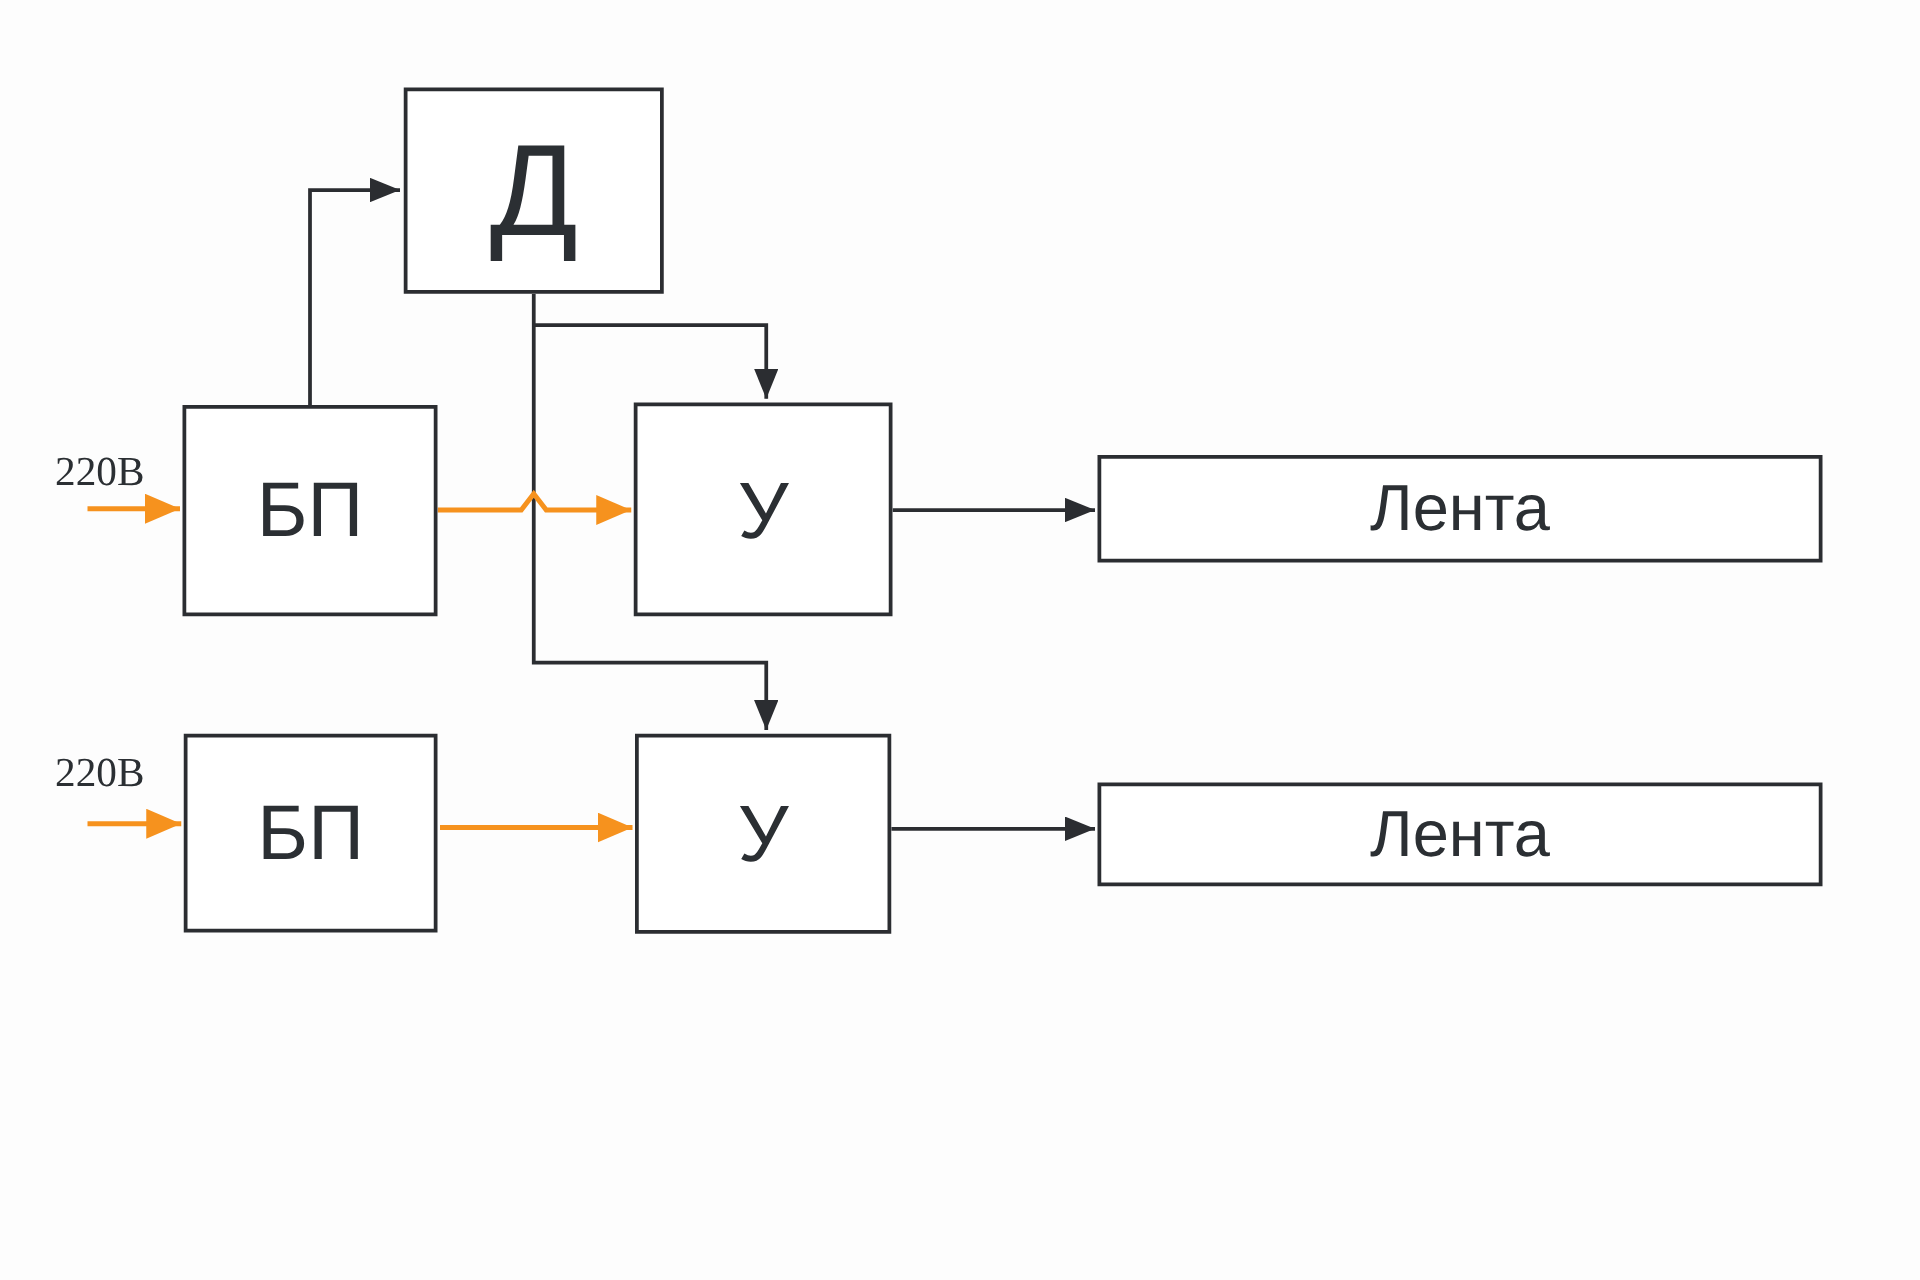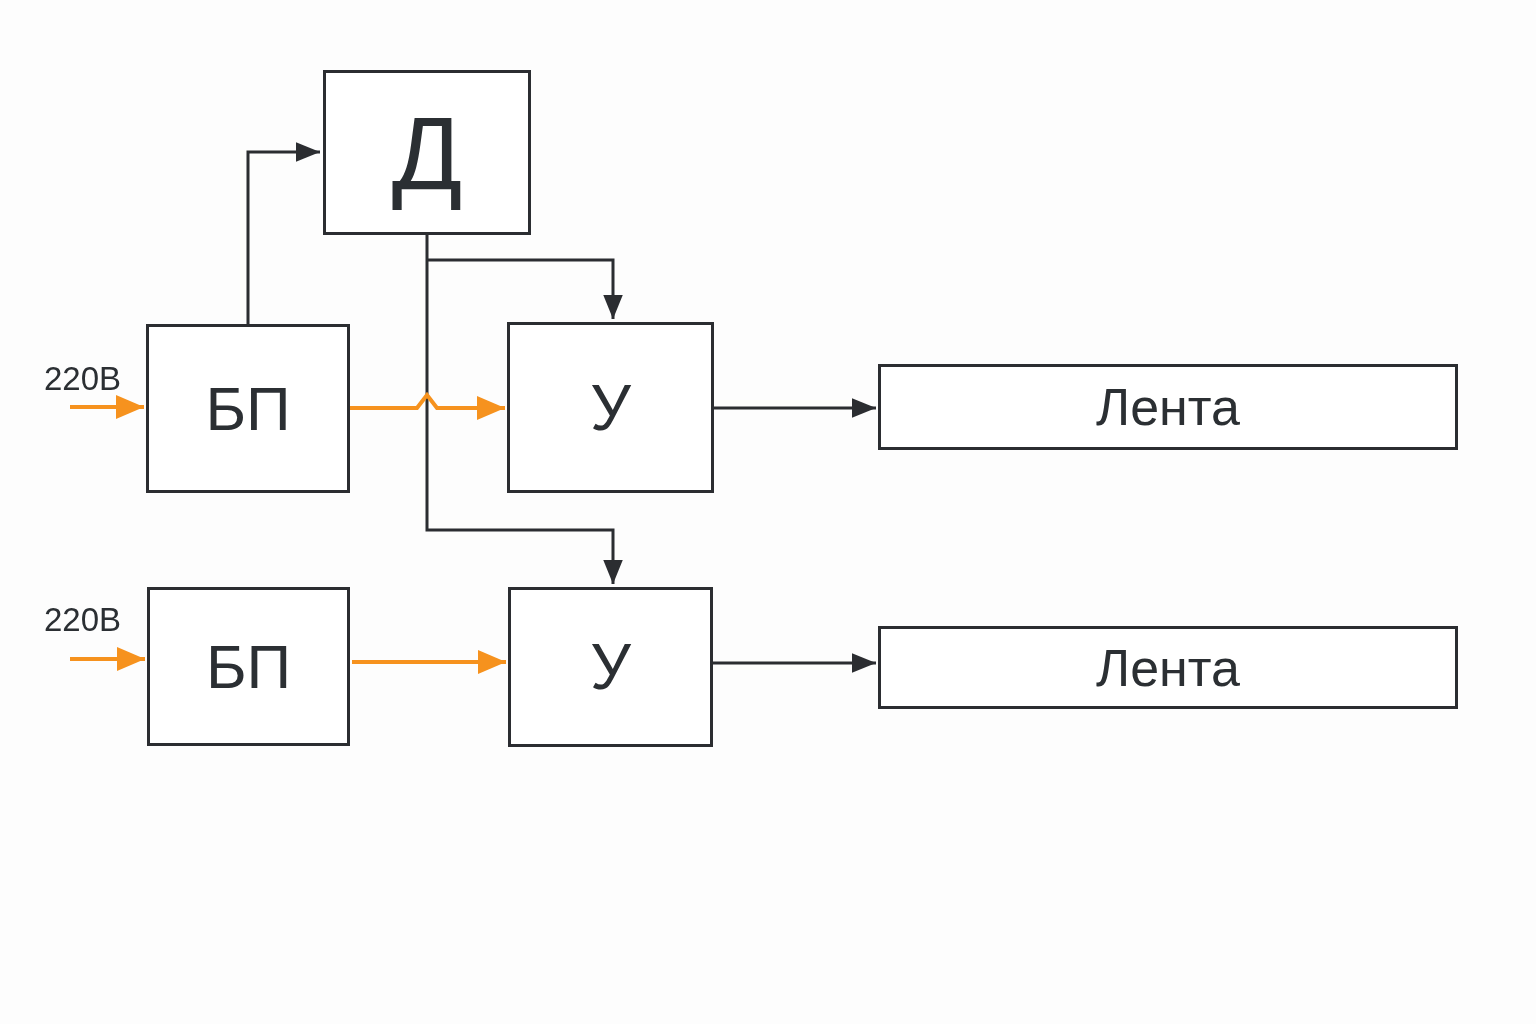--- a/index.html
+++ b/index.html
@@ -35,20 +35,21 @@
   .node-amp-top{left:507px;top:322px;width:207px;height:171px;font-size:64px;}
   .node-tape-top{left:878px;top:364px;width:580px;height:86px;font-size:52px;}
   .node-psu-bottom{left:147px;top:587px;width:203px;height:159px;font-size:62px;}
   .node-amp-bottom{left:508px;top:587px;width:205px;height:160px;font-size:64px;}
   .node-tape-bottom{left:878px;top:626px;width:580px;height:83px;font-size:52px;}
   .mains-label{
     position:absolute;
     color:#2b2f33;
     font-size:33px;
     line-height:1;
+    font-family:Liberation Serif, serif;
   }
   .mains-label-top{left:44px;top:362px;}
   .mains-label-bottom{left:44px;top:603px;}
 </style>
 </head>
 <body>
 
 <div class="stage">
 
   <svg class="wires" viewBox="0 0 1536 1024" xmlns="http://www.w3.org/2000/svg">

